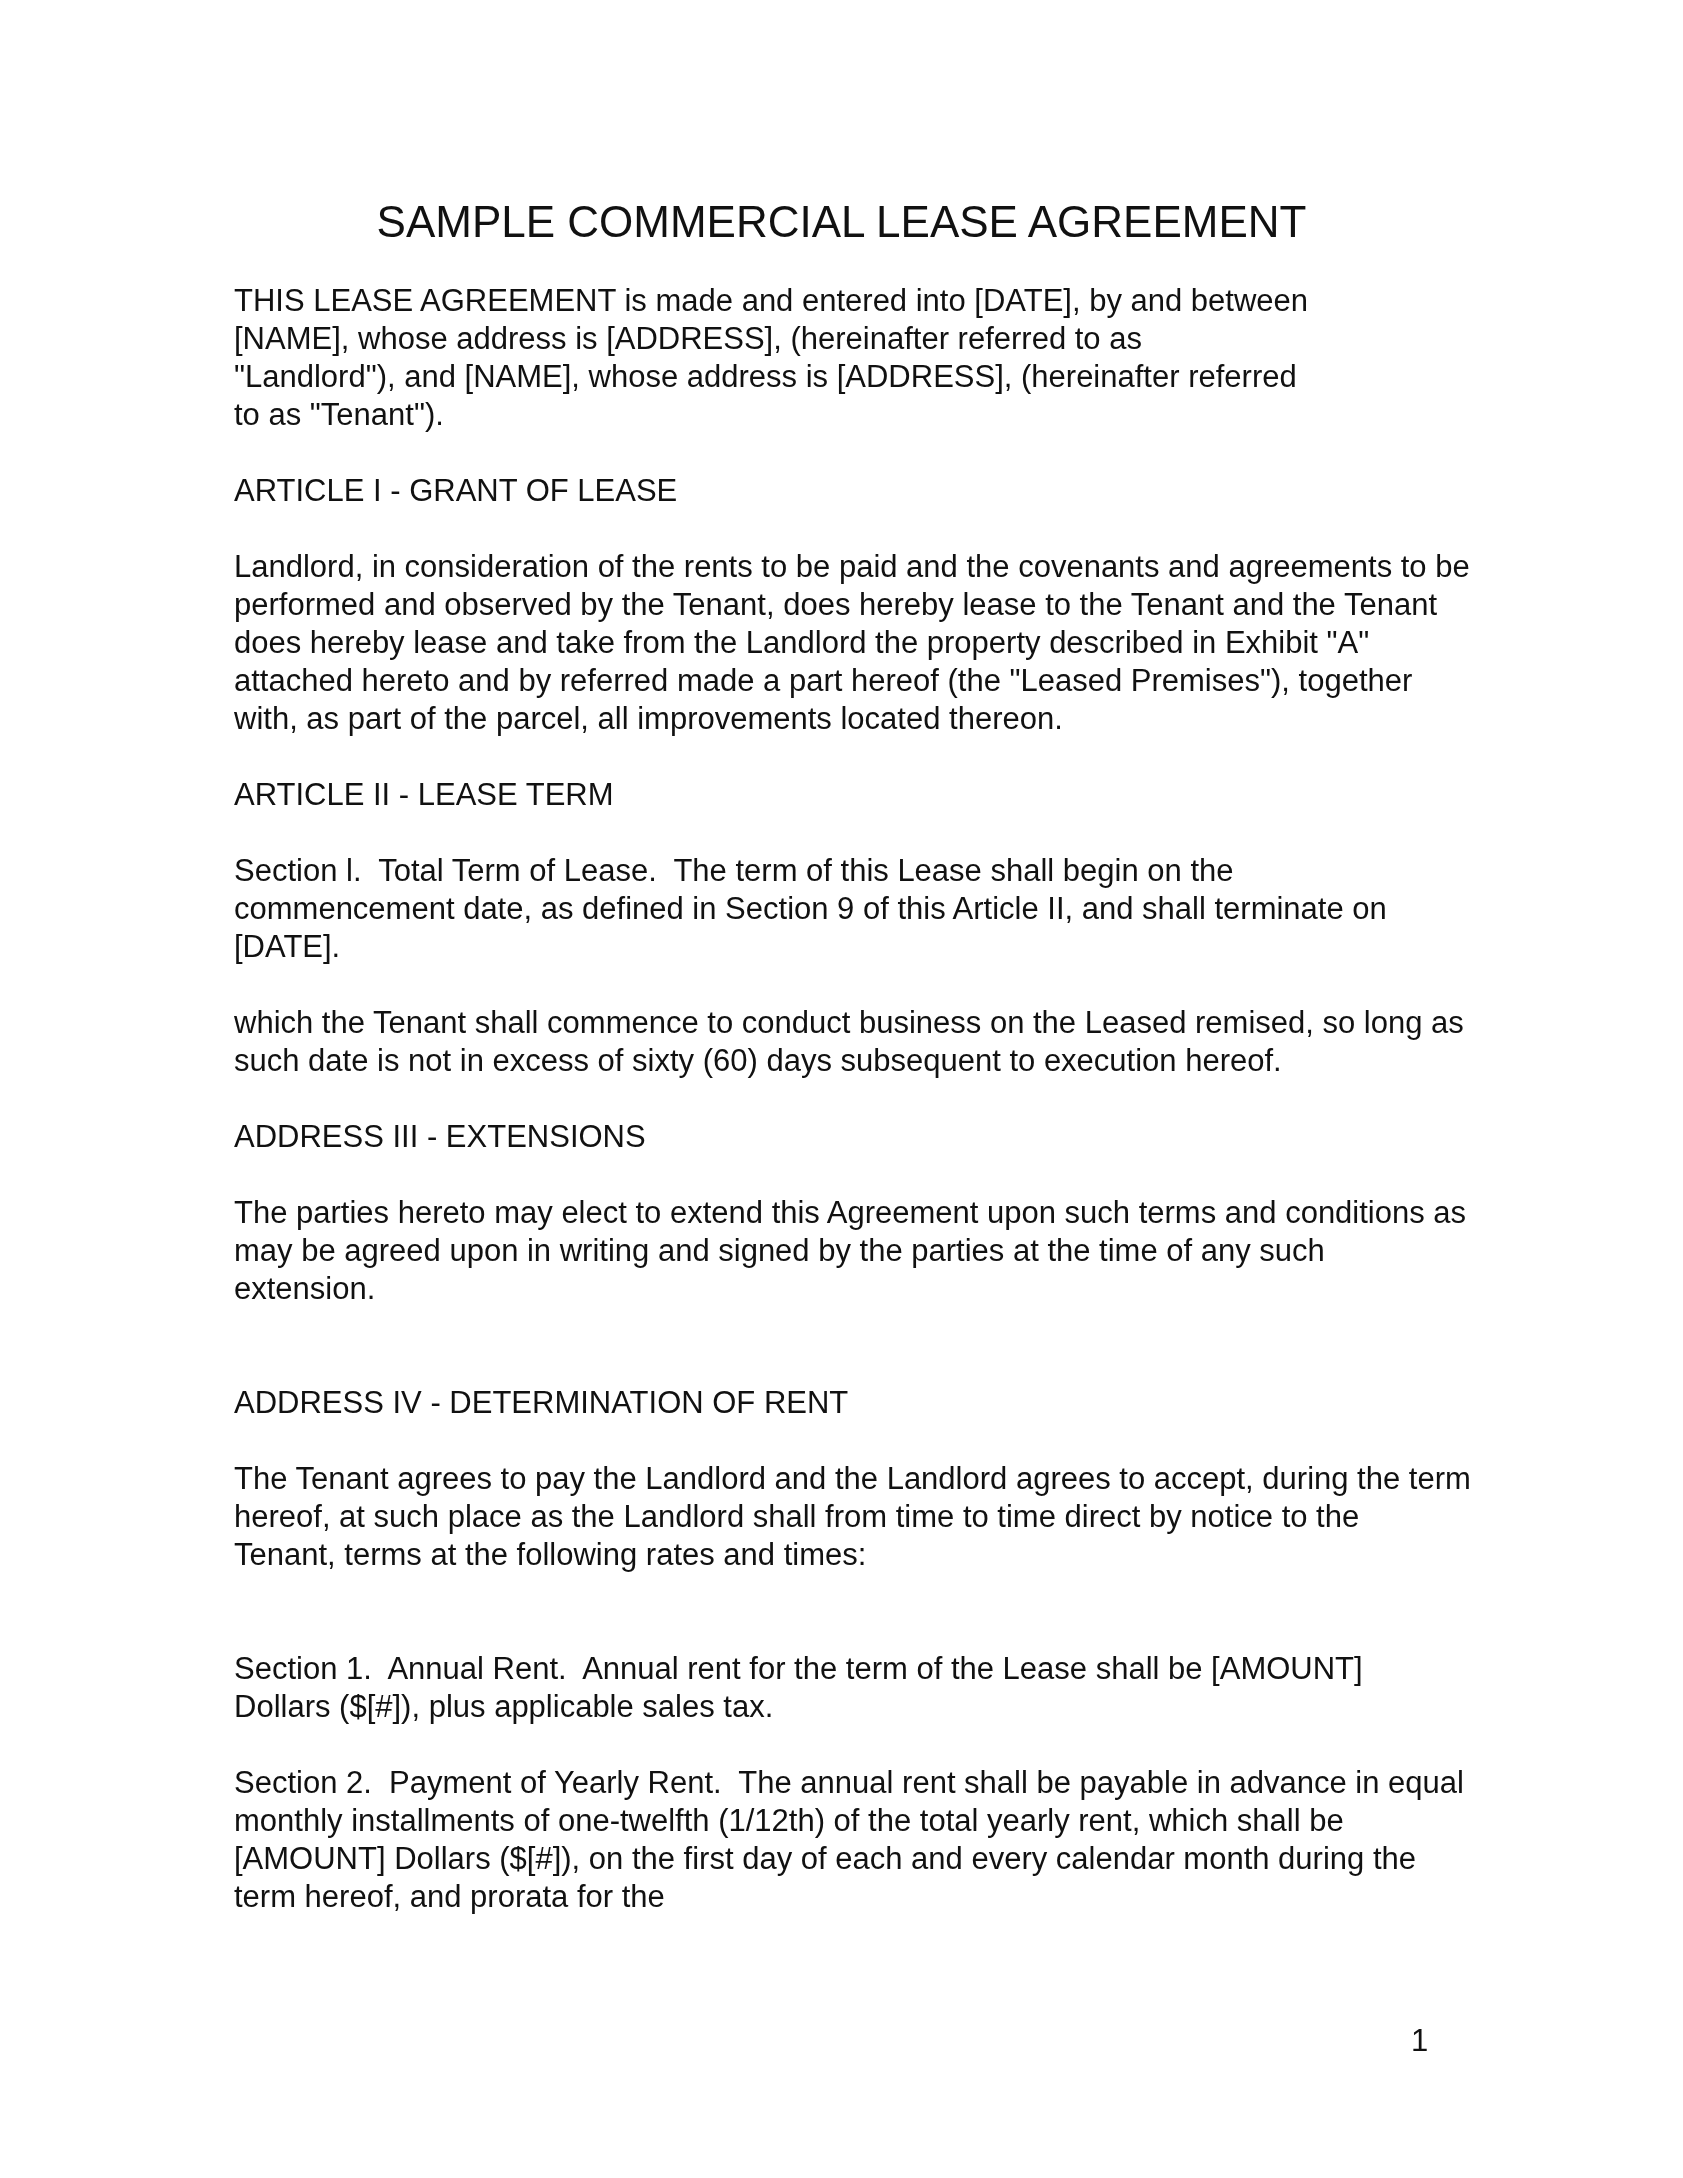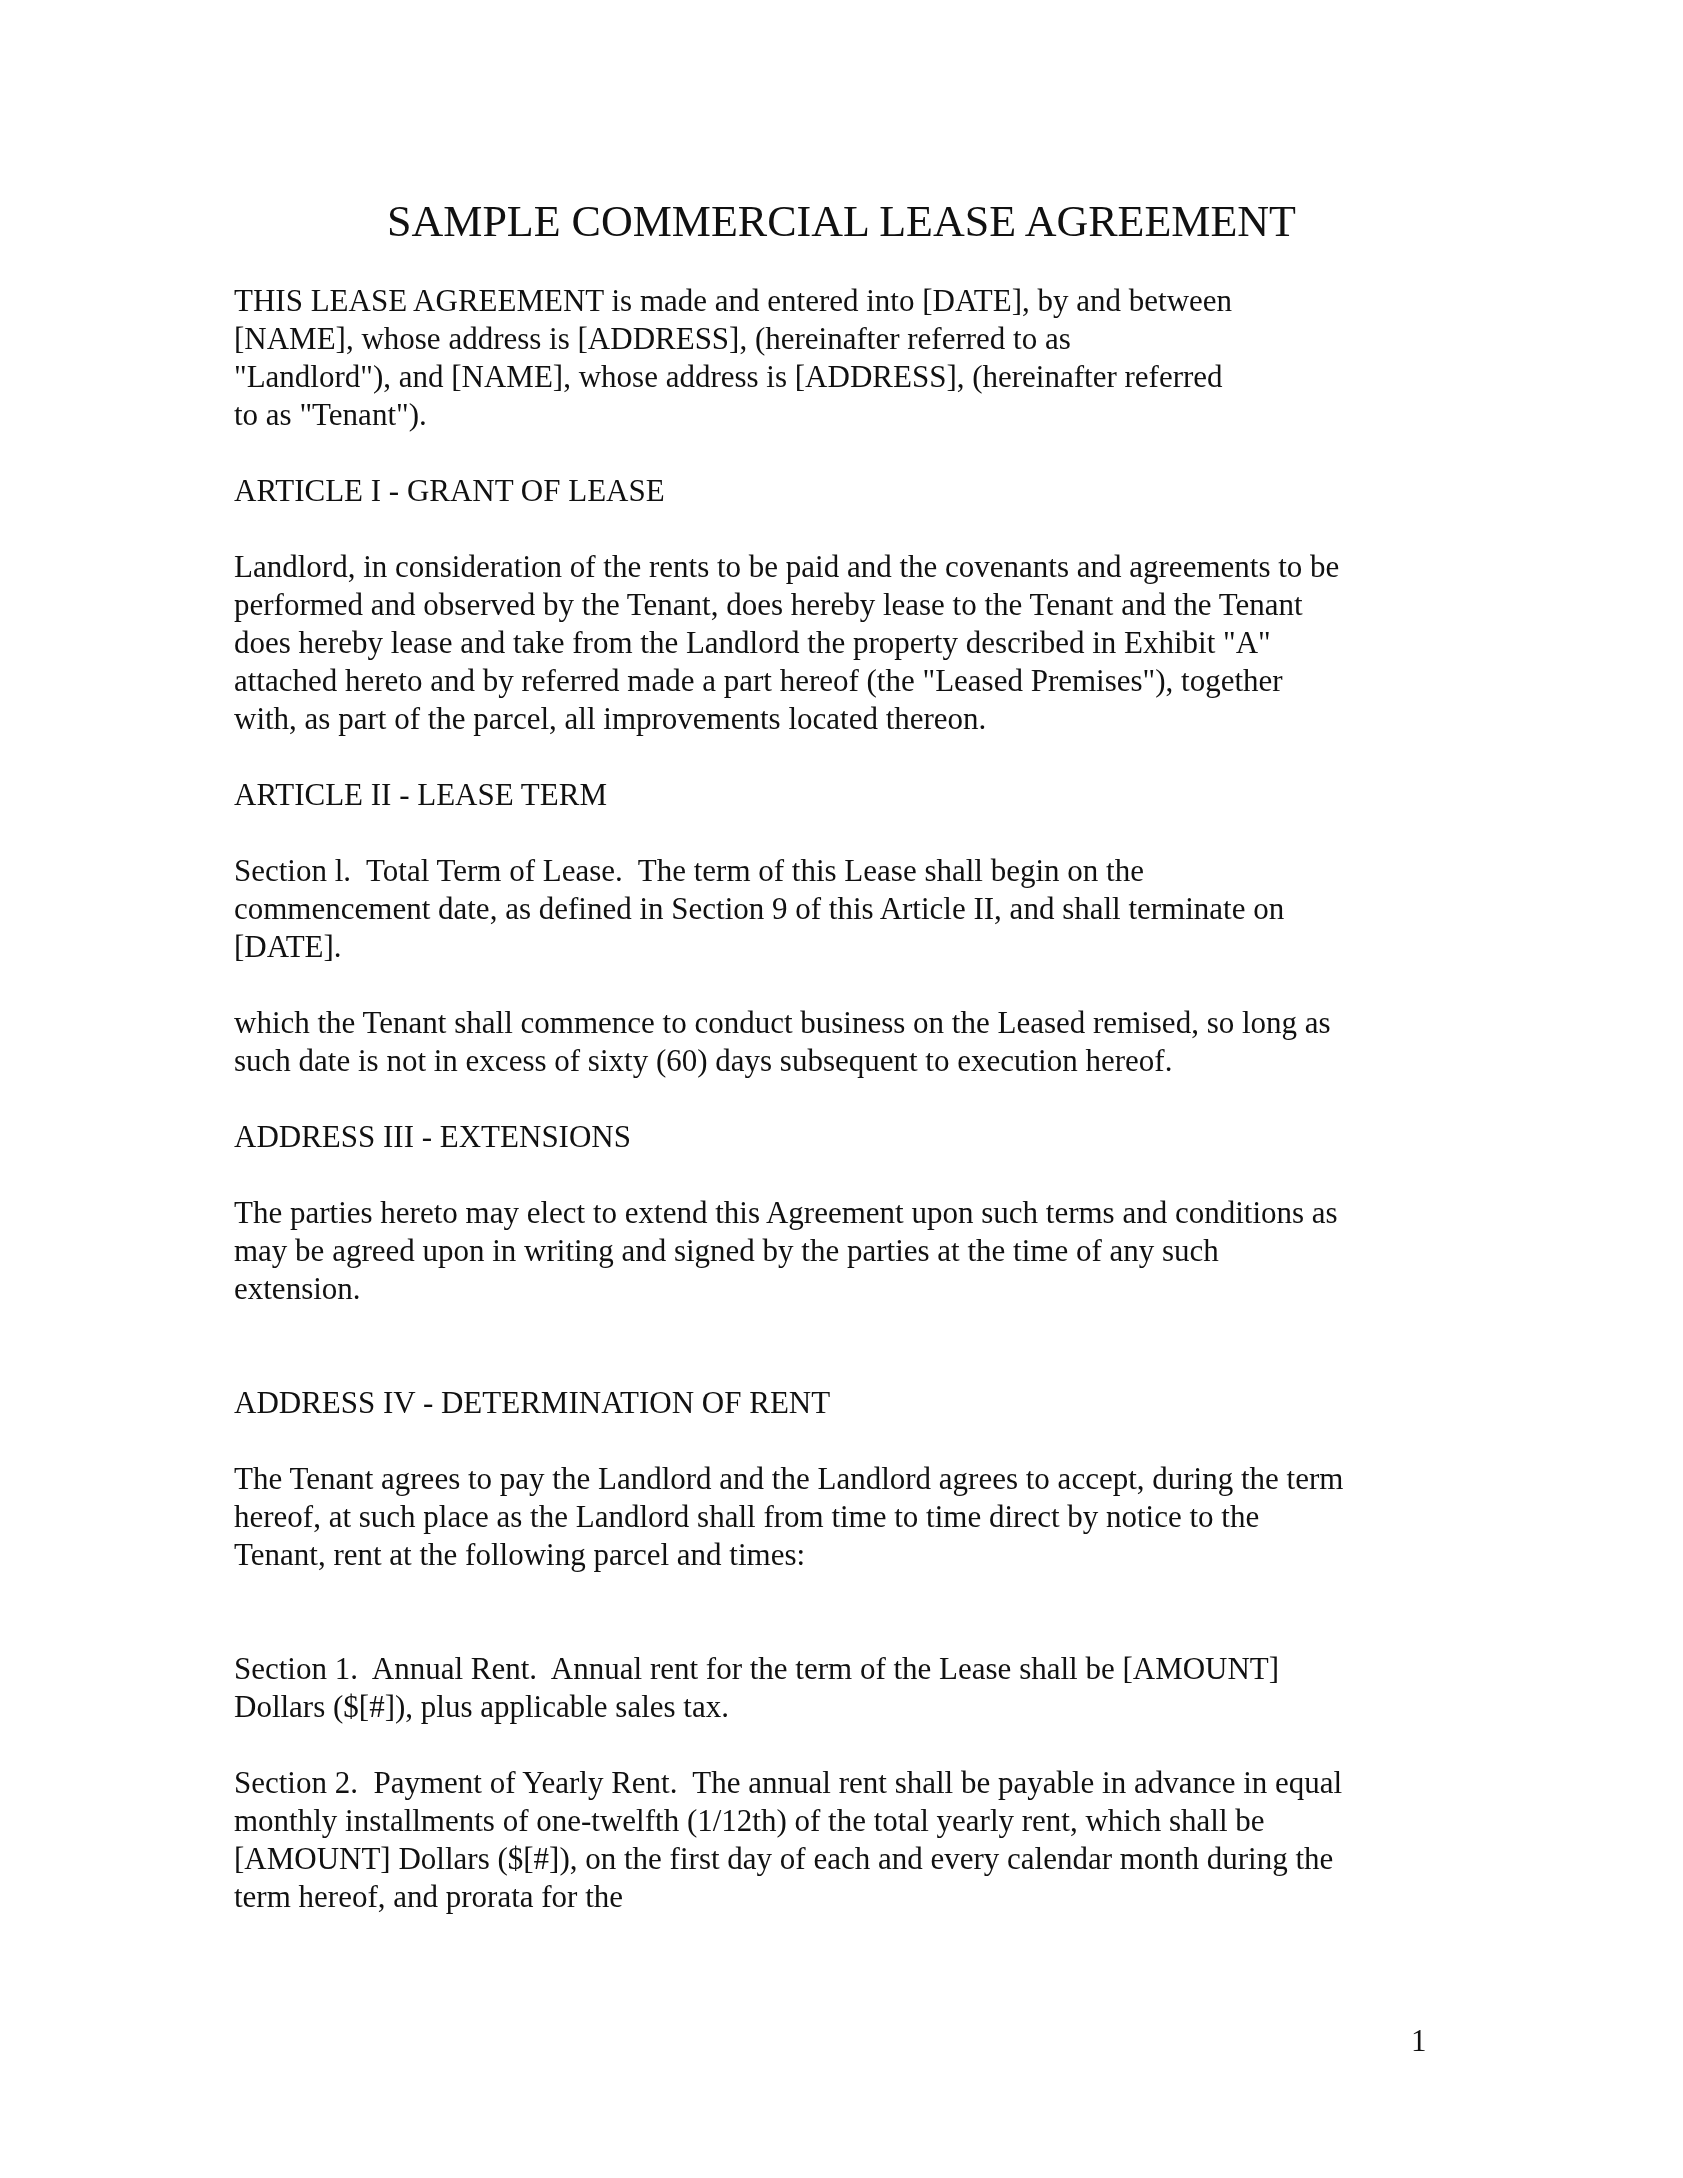--- a/index.html
+++ b/index.html
@@ -1,20 +1,20 @@
 <!DOCTYPE html>
 <html><head>
 <meta charset="utf-8">
 <style>
   html, body { margin: 0; padding: 0; background: #ffffff; }
   body { width: 1683px; height: 2178px; position: relative; overflow: hidden; }
   .page {
     position: absolute; left: 0; top: 0; width: 1683px; height: 2178px;
     background: #ffffff; color: #111111;
-    font-family: Liberation Serif, serif;
+    font-family: Liberation Sans, sans-serif;
   }
   .title {
     position: absolute; left: 0; width: 1683px; top: 194px;
     text-align: center; font-size: 44px; line-height: 55px;
     white-space: nowrap; letter-spacing: 0px;
   }
   .body {
     position: absolute; left: 234px; top: 282px; width: 1228px;
     font-size: 31px; line-height: 38px;
   }
@@ -63,21 +63,21 @@
     <span class="line">The parties hereto may elect to extend this Agreement upon such terms and conditions as</span>
     <span class="line">may be agreed upon in writing and signed by the parties at the time of any such</span>
     <span class="line">extension.</span>
     <span class="blank"></span>
     <span class="blank"></span>
 
     <span class="line">ADDRESS IV - DETERMINATION OF RENT</span>
     <span class="blank"></span>
     <span class="line">The Tenant agrees to pay the Landlord and the Landlord agrees to accept, during the term</span>
     <span class="line">hereof, at such place as the Landlord shall from time to time direct by notice to the</span>
-    <span class="line">Tenant, rent at the following parcel and times:</span>
+    <span class="line">Tenant, terms at the following rates and times:</span>
     <span class="blank"></span>
     <span class="blank"></span>
     <span class="line">Section 1.  Annual Rent.  Annual rent for the term of the Lease shall be [AMOUNT]</span>
     <span class="line">Dollars ($[#]), plus applicable sales tax.</span>
     <span class="blank"></span>
     <span class="line">Section 2.  Payment of Yearly Rent.  The annual rent shall be payable in advance in equal</span>
     <span class="line">monthly installments of one-twelfth (1/12th) of the total yearly rent, which shall be</span>
     <span class="line">[AMOUNT] Dollars ($[#]), on the first day of each and every calendar month during the</span>
     <span class="line">term hereof, and prorata for the</span>
   </div>

